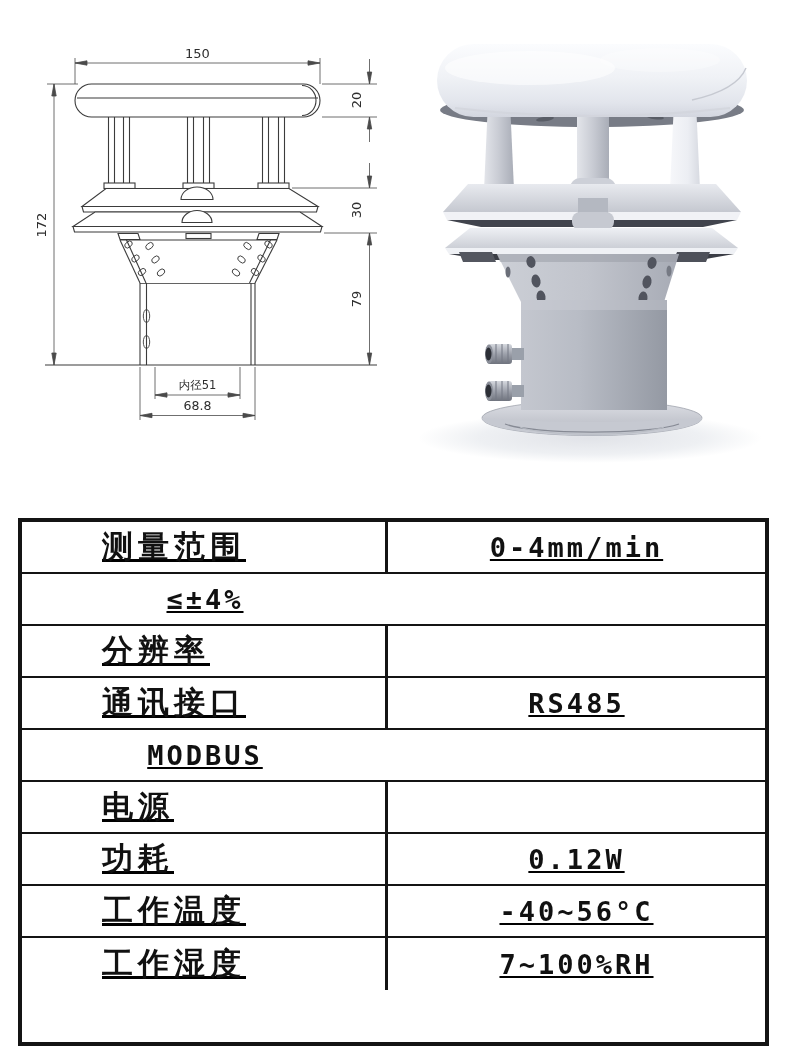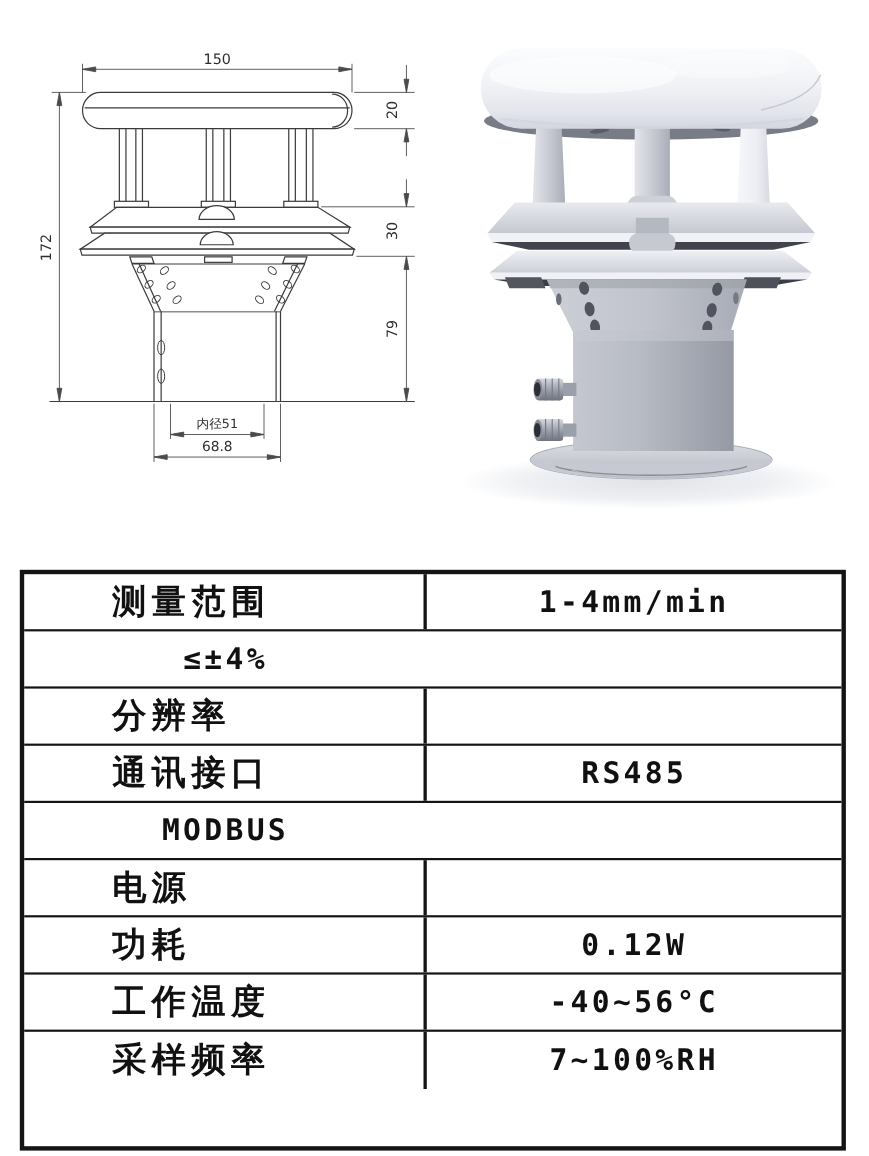--- a/index.html
+++ b/index.html
@@ -21,20 +21,21 @@
     border:4px solid #141414;
     box-sizing:border-box;
     display:grid;
     grid-template-rows:repeat(10,1fr);
     background:#ffffff;
   }
   .spec-row{
     display:grid;
     grid-template-columns:366px 1fr;
     border-bottom:2px solid #141414;
+    text-decoration:underline;
   }
   .spec-row:last-child{border-bottom:none;}
   .spec-label{
     border-right:3px solid #141414;
     display:flex;align-items:center;
     padding-left:80px;
     font-size:31px;
     font-weight:700;
     letter-spacing:5px;
     color:#111111;
@@ -334,21 +335,21 @@
       <path d="M482,418 A110,17.5 0 0 0 702,418 Q592,426 482,418 Z" fill="#c6c9d1"></path>
       <path d="M505,424 A92,12 0 0 0 679,424" stroke="#868a94" stroke-width="1.3" fill="none"></path>
       <path d="M520,427 A75,10 0 0 0 664,427" stroke="#b9bdc5" stroke-width="1" fill="none"></path>
     </g>
   </svg>
   </div>
 
   <div class="spec-table">
     <div class="spec-row">
       <div class="spec-label">测量范围</div>
-      <div class="spec-value">1-4mm/min</div>
+      <div class="spec-value">0-4mm/min</div>
     </div>
     <div class="spec-row">
       <div class="spec-value">≤±4%</div>
     </div>
     <div class="spec-row">
       <div class="spec-label">分辨率</div>
     </div>
     <div class="spec-row">
       <div class="spec-label">通讯接口</div>
       <div class="spec-value">RS485</div>
@@ -361,18 +362,18 @@
     </div>
     <div class="spec-row">
       <div class="spec-label">功耗</div>
       <div class="spec-value">0.12W</div>
     </div>
     <div class="spec-row">
       <div class="spec-label">工作温度</div>
       <div class="spec-value">-40~56°C</div>
     </div>
     <div class="spec-row">
-      <div class="spec-label">采样频率</div>
+      <div class="spec-label">工作湿度</div>
       <div class="spec-value">7~100%RH</div>
     </div>
   </div>
 
 </div>
 
 </body></html>

